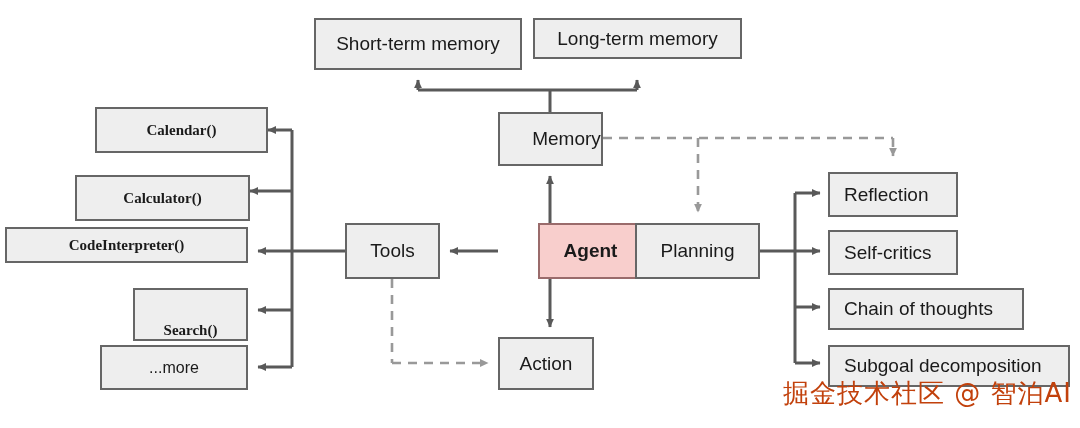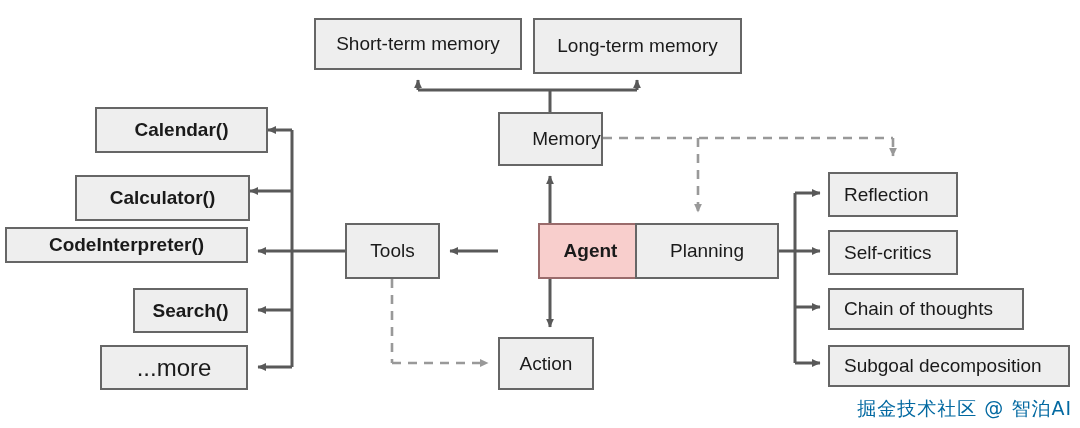--- a/index.html
+++ b/index.html
@@ -34,40 +34,40 @@
     display: flex;
     align-items: center;
     color: #1a1a1a;
     white-space: nowrap;
     z-index: 2;
   }
   .node.center-text { justify-content: center; }
   .node.left-text   { justify-content: flex-start; padding-left: 14px; }
 
   .mono {
-    font-family: Liberation Sans, sans-serif;
+    font-family: Liberation Serif, serif;
     font-weight: bold;
-    font-size: 19px;
+    font-size: 15px;
     letter-spacing: 0px;
   }
-  .sans17 { font-size: 24px; }
+  .sans17 { font-size: 16px; }
   .sans18 { font-size: 19px; }
   .bold   { font-weight: bold; margin-left: 40px; }
 
   .agent-node {
     background: #f8cecc;
     border: 2px solid #9a6b6b;
   }
 
   .watermark {
     position: absolute;
     right: 8px;
-    bottom: 6px;
-    font-size: 19px;
-    color: #0369a1;
+    bottom: 17px;
+    font-size: 26px;
+    color: #c2410c;
     letter-spacing: 1px;
     font-family: "DejaVu Sans", sans-serif;
     z-index: 3;
     white-space: nowrap;
   }
 </style>
 </head>
 <body>
 
 <div id="canvas">
@@ -120,54 +120,54 @@
       <path d="M893,138 L893,156" marker-end="url(#arrowDashed)"></path>
 
       <path d="M392,279 L392,363"></path>
       <path d="M392,363 L488,363" marker-end="url(#arrowDashed)"></path>
     </g>
   </svg>
 
   <div class="node center-text sans18" style="left:314px; top:18px; width:208px; height:52px;">
     <span>Short-term memory</span>
   </div>
-  <div class="node center-text sans18" style="left:533px; top:18px; width:209px; height:56px;">
+  <div class="node center-text sans18" style="left:533px; top:18px; width:209px; height:41px;">
     <span>Long-term memory</span>
   </div>
 
   <div class="node center-text sans18" style="left:498px; top:112px; width:105px; height:54px;padding-left:32px;">
     <span>Memory</span>
   </div>
 
   <div class="node agent-node center-text sans18 bold" style="left:498px; top:223px; width:105px; height:56px;">
     <span>Agent</span>
   </div>
 
   <div class="node center-text sans18" style="left:345px; top:223px; width:95px; height:56px;">
     <span>Tools</span>
   </div>
 
-  <div class="node center-text sans18" style="left:635px; top:223px; width:144px; height:56px;">
+  <div class="node center-text sans18" style="left:635px; top:223px; width:125px; height:56px;">
     <span>Planning</span>
   </div>
 
   <div class="node center-text sans18" style="left:498px; top:337px; width:96px; height:53px;">
     <span>Action</span>
   </div>
 
   <div class="node center-text mono" style="left:95px; top:107px; width:173px; height:46px;">
     <span>Calendar()</span>
   </div>
   <div class="node center-text mono" style="left:75px; top:175px; width:175px; height:46px;">
     <span>Calculator()</span>
   </div>
   <div class="node center-text mono" style="left:5px; top:227px; width:243px; height:36px;">
     <span>CodeInterpreter()</span>
   </div>
-  <div class="node center-text mono" style="left:133px; top:288px; width:115px; height:45px;">
+  <div class="node center-text mono" style="left:133px; top:288px; width:115px; height:53px;align-items:flex-end;">
     <span>Search()</span>
   </div>
   <div class="node center-text sans17" style="left:100px; top:345px; width:148px; height:45px;">
     <span>...more</span>
   </div>
 
   <div class="node left-text sans18" style="left:828px; top:172px; width:130px; height:45px;">
     <span>Reflection</span>
   </div>
   <div class="node left-text sans18" style="left:828px; top:230px; width:130px; height:45px;">

